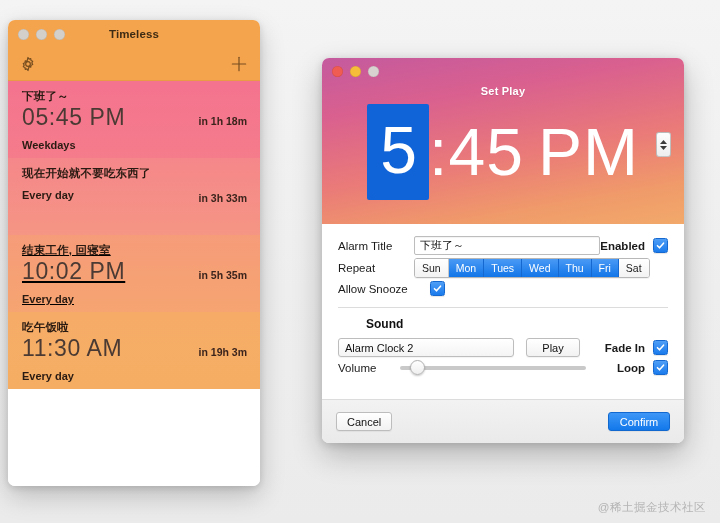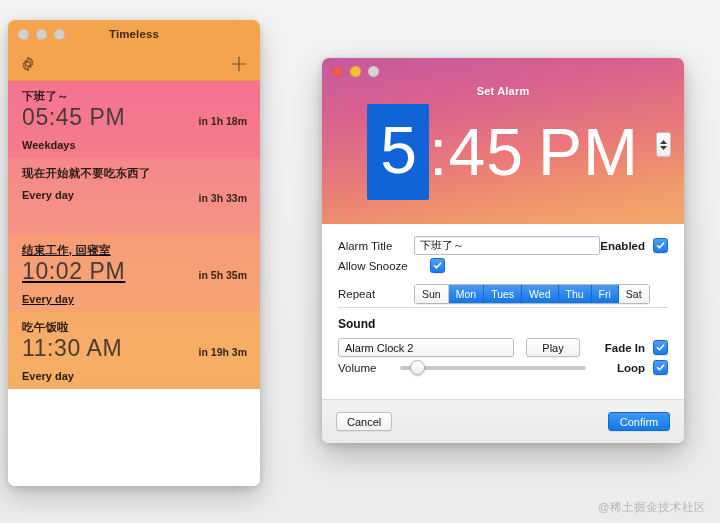--- a/index.html
+++ b/index.html
@@ -130,21 +130,21 @@
   .chk {
     width:13px; height:13px; border-radius:2.5px;
     background:linear-gradient(180deg,#4f9ef6,#1b7bec);
     border:.5px solid #1568cf;
     display:inline-flex; align-items:center; justify-content:center;
     box-shadow:0 1px 1px rgba(0,0,0,.10);
   }
   .chk svg { display:block; }
 
   .divider { height:1px; background:#dcdcdc; margin:3px 0 9px 0; }
-  .sect-title { font-size:12px; font-weight:bold; color:#111; margin-bottom:7px; }
+  .sect-title { font-size:12px; font-weight:bold; color:#111; margin-bottom:7px;margin-left:28px; }
 
   .select {
     width:176px; height:19px; border:1px solid #bdbdbd; border-radius:3px;
     background:linear-gradient(180deg,#ffffff,#f4f4f4);
     display:flex; align-items:center; position:relative; box-sizing:border-box;
     font-size:11px; color:#111; padding:0 6px;
     box-shadow:0 1px 1px rgba(0,0,0,.05);
   }
   .btn {
     height:19px; min-width:54px; border:1px solid #bdbdbd; border-radius:3px;
@@ -245,21 +245,21 @@
   </div>
 
   <div class="setalarm">
 
     <div class="sa-hero">
       <div class="lights sa-lights">
         <span class="light red"></span>
         <span class="light yellow"></span>
         <span class="light dim"></span>
       </div>
-      <div class="sa-title">Set Alarm</div>
+      <div class="sa-title">Set Play</div>
 
       <div class="sa-clock">
         <span class="sa-hour">5</span>
         <span>:</span>
         <span>45</span>
         <span style="width:14px"></span>
         <span>PM</span>
       </div>
 
       <div class="sa-stepper">
@@ -280,39 +280,39 @@
         <span class="right-col">
           <span class="flabel" style="font-weight:bold">Enabled</span>
           <span class="chk">
             <svg width="9" height="9" viewBox="0 0 10 10" stroke="#fff" stroke-width="1.7" fill="none" stroke-linecap="round" stroke-linejoin="round">
                 <path d="M1.6 5.2L3.9 7.6 8.4 2.4"></path>
               </svg>
           </span>
         </span>
       </div>
 
-      <div class="frow" style="margin-bottom:11px">
-        <span class="flabel w" style="width:92px">Allow Snooze</span>
-        <span class="chk">
-          <svg width="9" height="9" viewBox="0 0 10 10" stroke="#fff" stroke-width="1.7" fill="none" stroke-linecap="round" stroke-linejoin="round">
-              <path d="M1.6 5.2L3.9 7.6 8.4 2.4"></path>
-            </svg>
-        </span>
-      </div>
-
       <div class="frow">
         <span class="flabel w">Repeat</span>
         <span class="seg">
           <span class="seg-item">Sun</span>
           <span class="seg-item on">Mon</span>
           <span class="seg-item on">Tues</span>
           <span class="seg-item on">Wed</span>
           <span class="seg-item on">Thu</span>
           <span class="seg-item on">Fri</span>
           <span class="seg-item">Sat</span>
+        </span>
+      </div>
+
+      <div class="frow" style="margin-bottom:11px">
+        <span class="flabel w" style="width:92px">Allow Snooze</span>
+        <span class="chk">
+          <svg width="9" height="9" viewBox="0 0 10 10" stroke="#fff" stroke-width="1.7" fill="none" stroke-linecap="round" stroke-linejoin="round">
+              <path d="M1.6 5.2L3.9 7.6 8.4 2.4"></path>
+            </svg>
         </span>
       </div>
 
       <div class="divider"></div>
 
       <div class="sect-title">Sound</div>
 
       <div class="frow">
         <span class="select">Alarm Clock 2</span>
         <span style="width:12px"></span>

